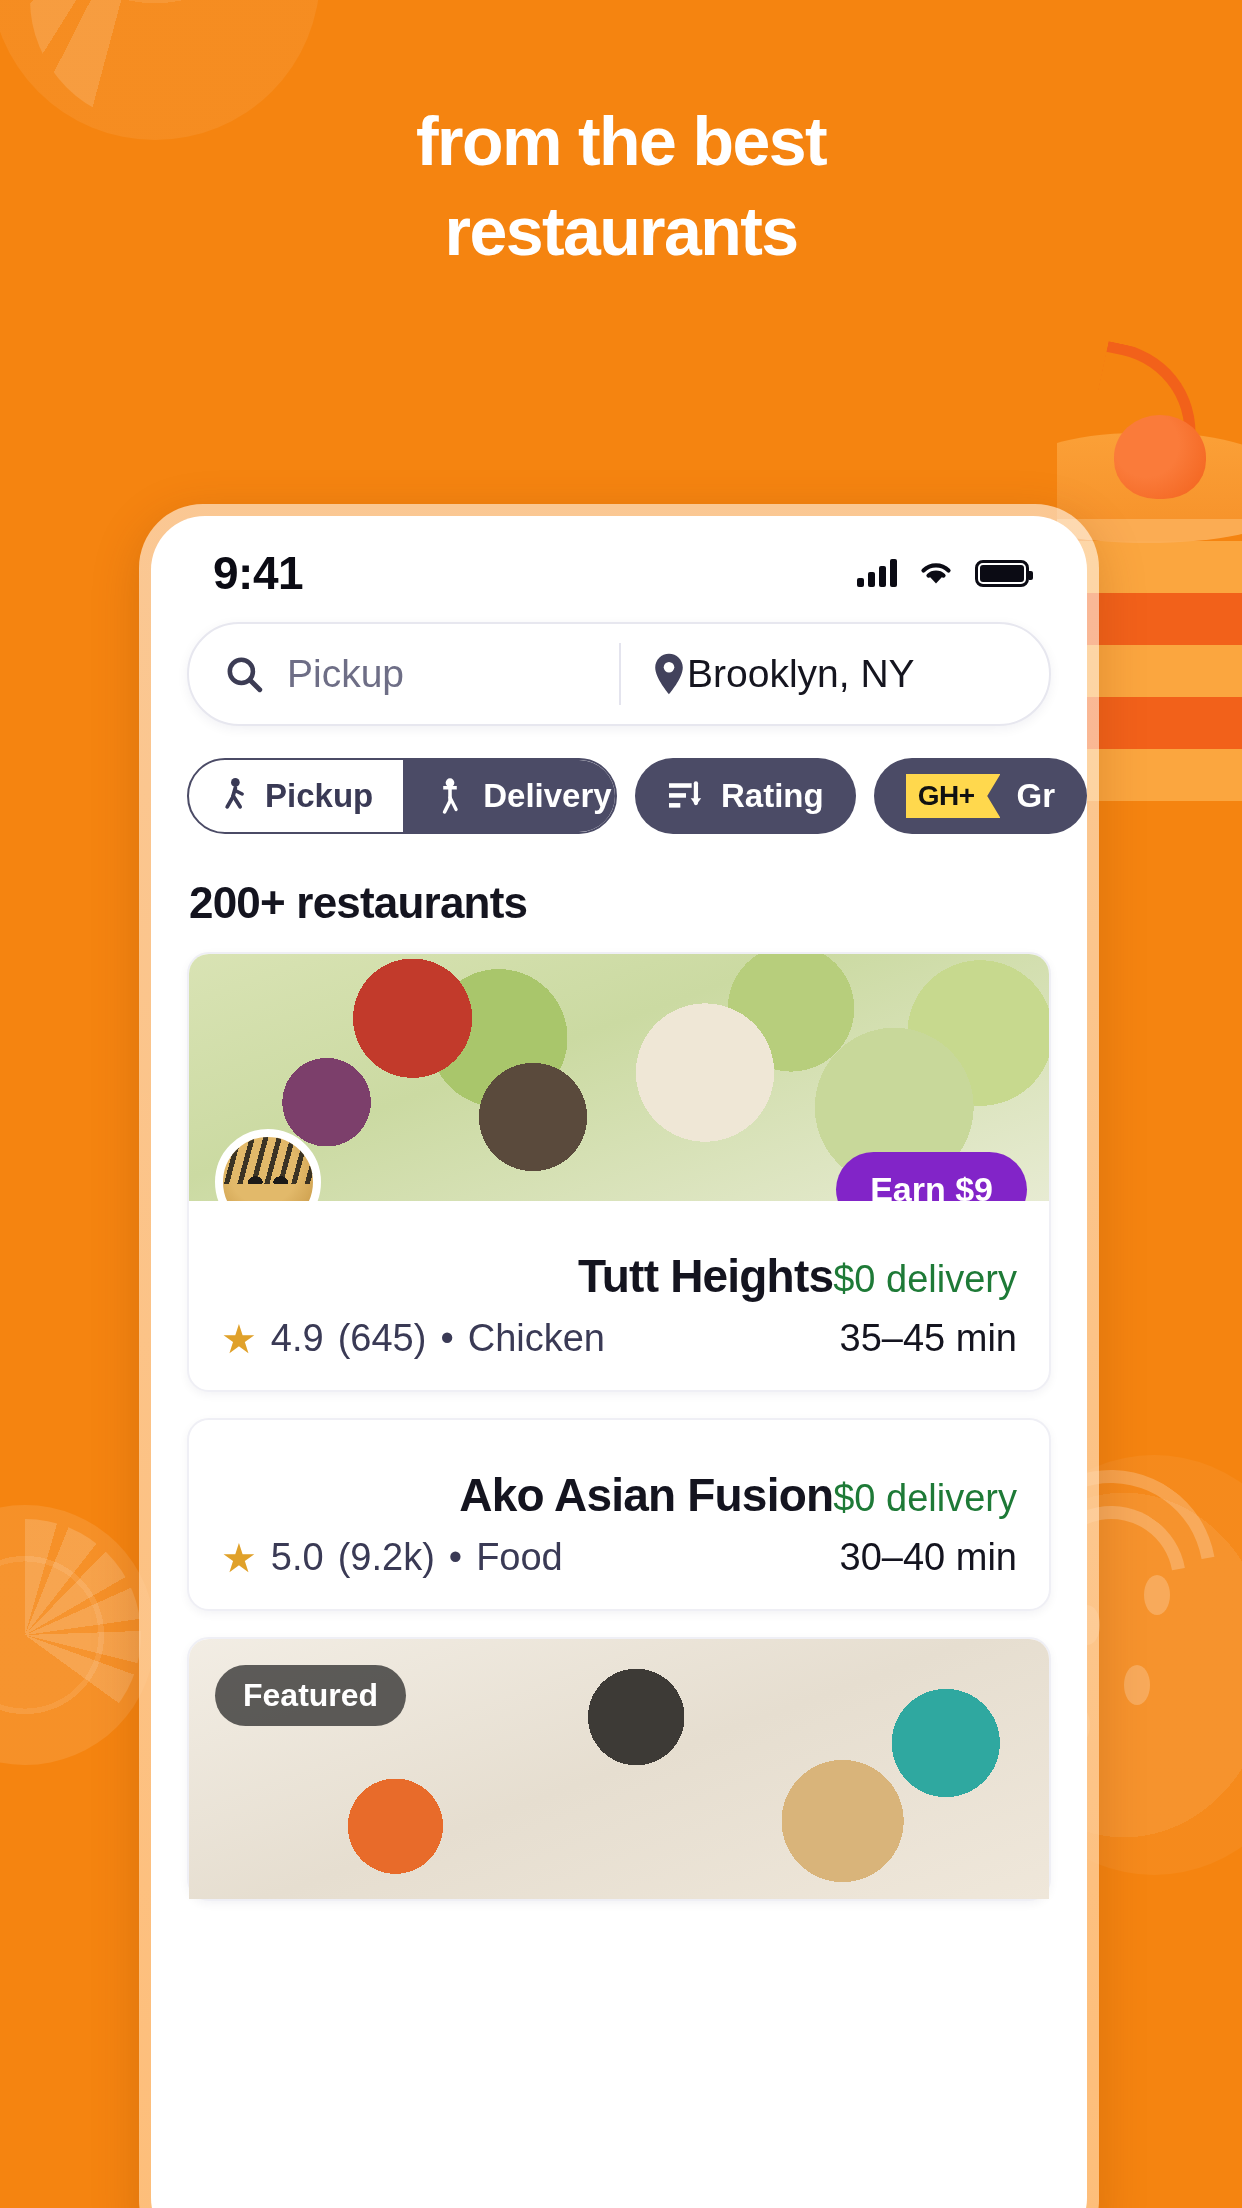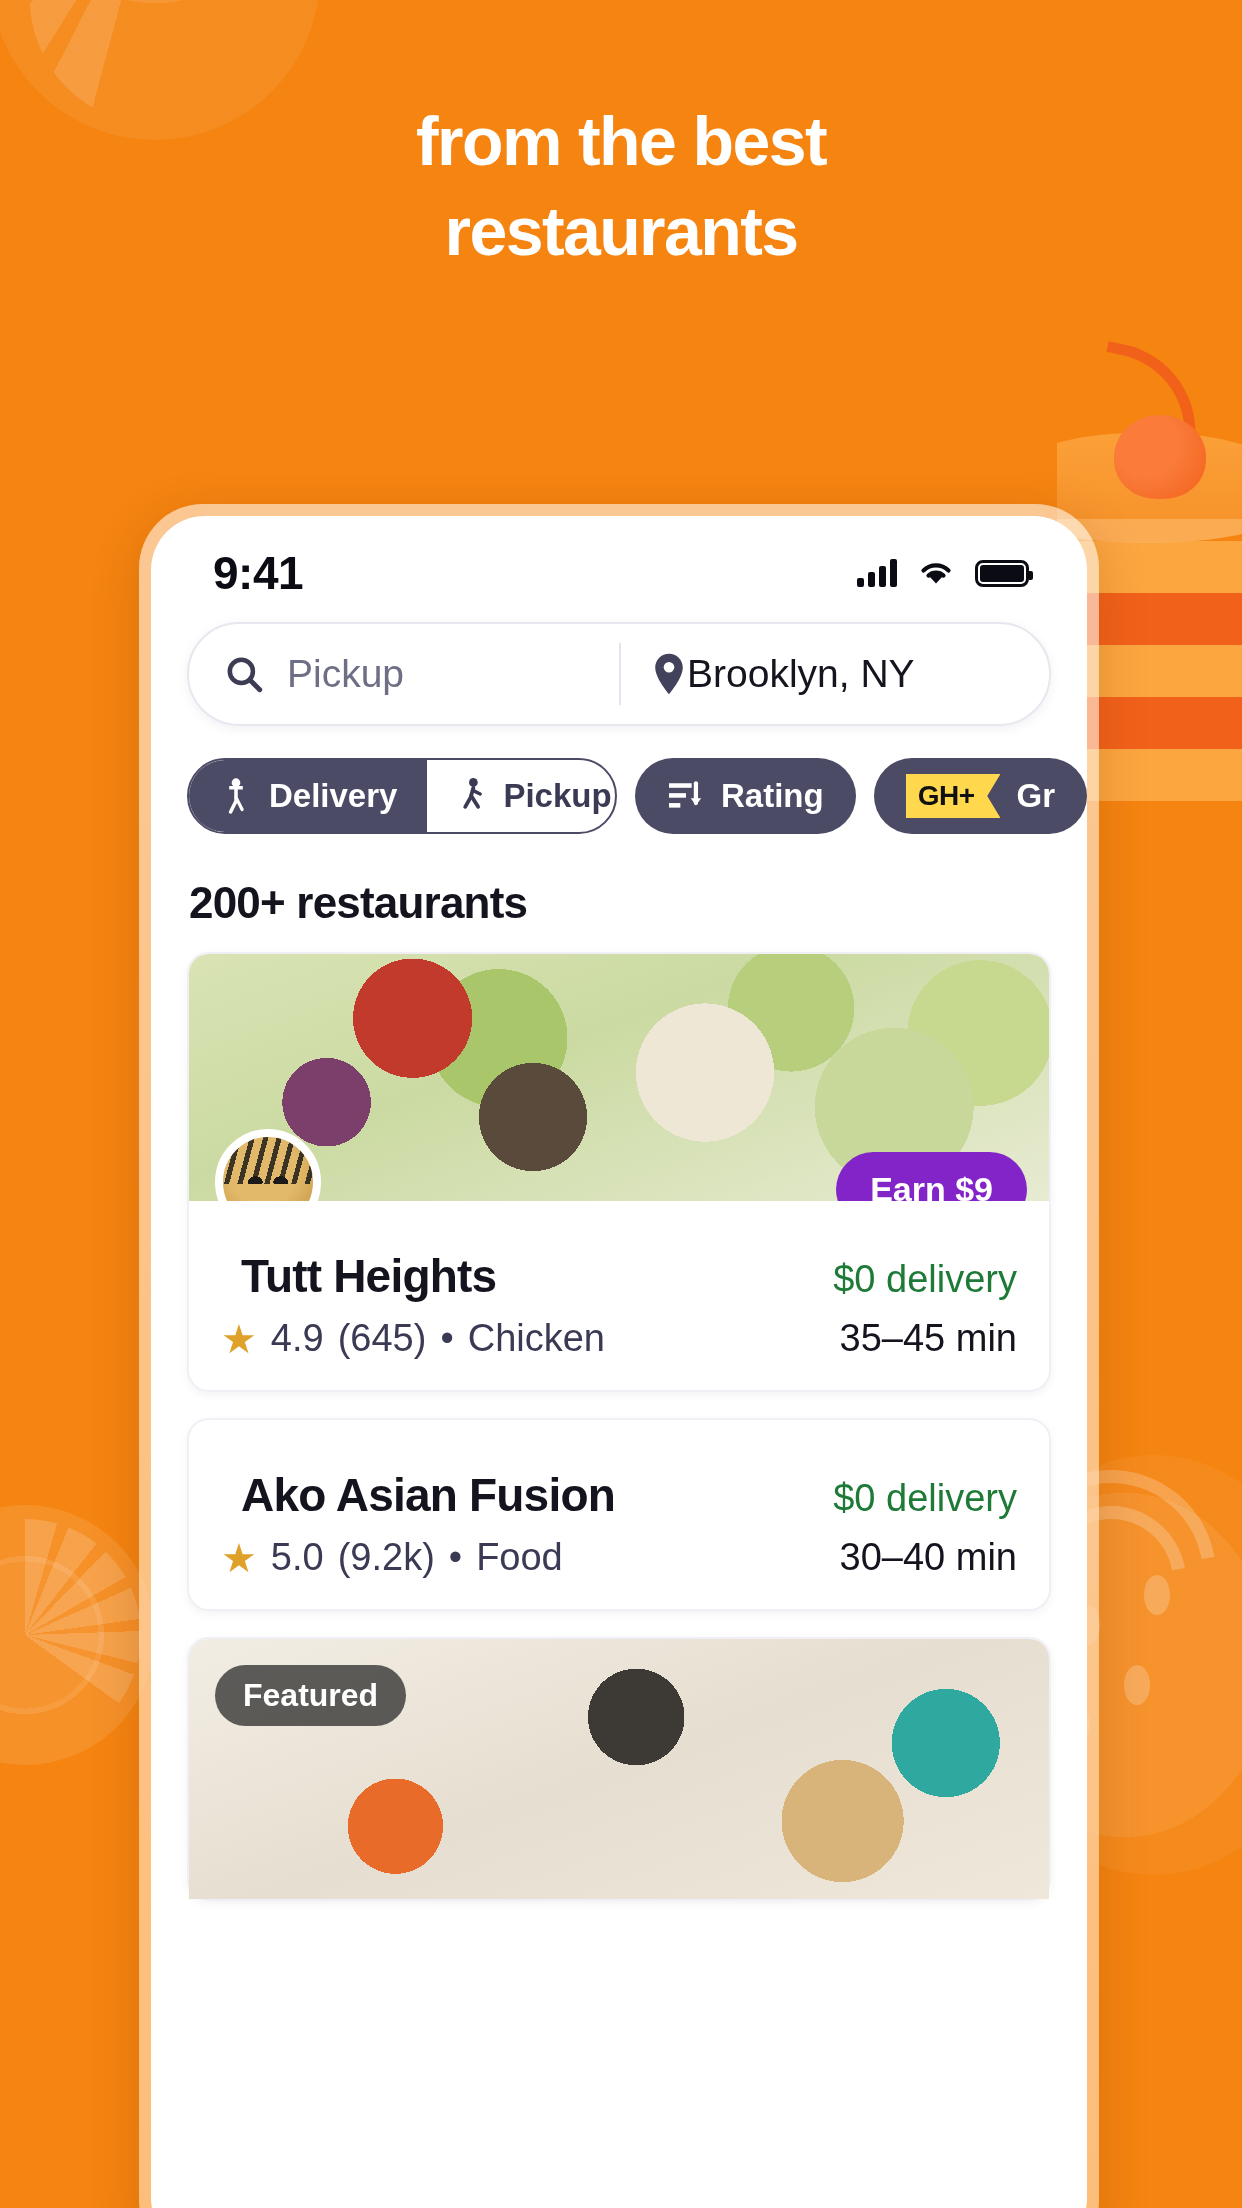--- a/index.html
+++ b/index.html
@@ -267,21 +267,21 @@
   }
   .promo.wide { right: 22px; bottom: -26px; }
 
   .featured {
     position:absolute; left: 26px; top: 26px;
     background: rgba(34,34,34,0.72); color:#fff;
     font-size: 32px; font-weight: 700; padding: 12px 28px; border-radius: 34px;
   }
 
   .card-body { padding: 48px 32px 30px 32px; }
-  .row1 { display:flex; align-items:baseline; justify-content:space-between;margin-left:20px; }
+  .row1 { display:flex; align-items:baseline; justify-content:flex-end; }
   .r-name { font-size: 46px; font-weight: 800; color:#14141F; letter-spacing:-0.8px; }
   .r-fee { font-size: 38px; color:#1E7A37; }
   .row2 { display:flex; align-items:center; justify-content:space-between; margin-top: 14px; }
   .r-meta { display:flex; align-items:center; gap: 14px; font-size: 38px; color:#3A3A55; }
   .star { color:#E0A12A; font-size: 40px; line-height: 1; }
   .r-eta { font-size: 38px; color:#14141F; }
 
   svg { display:block; }
 </style>
 </head>
@@ -352,37 +352,37 @@
       <svg width="36" height="44" viewBox="0 0 24 30">
         <path d="M12 1.2c-5.2 0-9.4 4.2-9.4 9.4C2.6 18 12 28.8 12 28.8S21.4 18 21.4 10.6c0-5.2-4.2-9.4-9.4-9.4z" fill="#42425C"></path>
         <circle cx="12" cy="10.4" r="3.6" fill="#ffffff"></circle>
       </svg>
       <span class="location-text">Brooklyn, NY</span>
     </div>
   </div>
 
   <div class="chips">
     <div class="toggle">
+      <div class="seg inactive">
+        <svg width="30" height="38" viewBox="0 0 22 28">
+          <circle cx="12" cy="4" r="3.2" fill="#3A3A55"></circle>
+          <path d="M12 8 l-2 7 -4 7" stroke="#3A3A55" stroke-width="2.8" fill="none" stroke-linecap="round"></path>
+          <path d="M10.5 14 l5 8" stroke="#3A3A55" stroke-width="2.8" fill="none" stroke-linecap="round"></path>
+          <path d="M12 10 l5 2.5" stroke="#3A3A55" stroke-width="2.6" fill="none" stroke-linecap="round"></path>
+        </svg>
+        <span>Pickup</span>
+      </div>
       <div class="seg active">
         <svg width="34" height="38" viewBox="0 0 24 28">
           <circle cx="12" cy="4.2" r="3.2" fill="#fff"></circle>
           <path d="M7 6.6 h10 v2.6 H7z" fill="#fff"></path>
           <path d="M12 8.8 v9 l-4 8" stroke="#fff" stroke-width="2.6" fill="none" stroke-linecap="round"></path>
           <path d="M12 15 l4.5 9" stroke="#fff" stroke-width="2.4" fill="none" stroke-linecap="round"></path>
         </svg>
         <span>Delivery</span>
-      </div>
-      <div class="seg inactive">
-        <svg width="30" height="38" viewBox="0 0 22 28">
-          <circle cx="12" cy="4" r="3.2" fill="#3A3A55"></circle>
-          <path d="M12 8 l-2 7 -4 7" stroke="#3A3A55" stroke-width="2.8" fill="none" stroke-linecap="round"></path>
-          <path d="M10.5 14 l5 8" stroke="#3A3A55" stroke-width="2.8" fill="none" stroke-linecap="round"></path>
-          <path d="M12 10 l5 2.5" stroke="#3A3A55" stroke-width="2.6" fill="none" stroke-linecap="round"></path>
-        </svg>
-        <span>Pickup</span>
       </div>
     </div>
 
     <div class="chip">
       <svg width="38" height="34" viewBox="0 0 26 24">
         <rect x="1" y="3" width="16" height="3.2" fill="#fff"></rect>
         <rect x="1" y="10" width="12" height="3.2" fill="#fff"></rect>
         <rect x="1" y="17" width="8" height="3.2" fill="#fff"></rect>
         <path d="M20 3 v14" stroke="#fff" stroke-width="3" stroke-linecap="round"></path>
         <path d="M16.3 13.5 L20 18.5 L23.7 13.5 Z" fill="#fff"></path>

